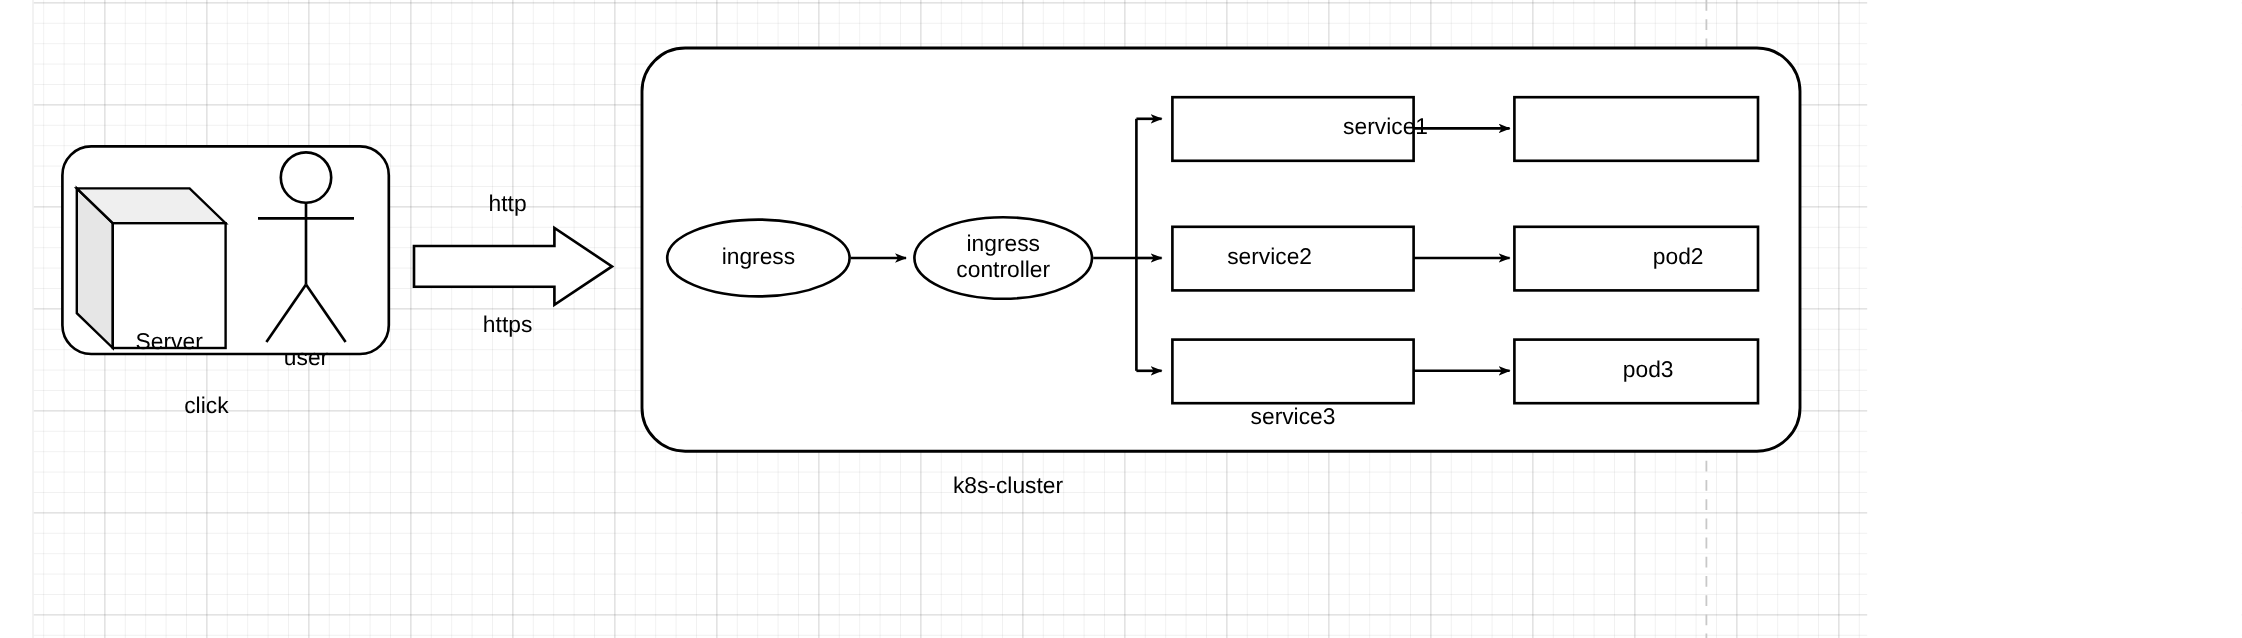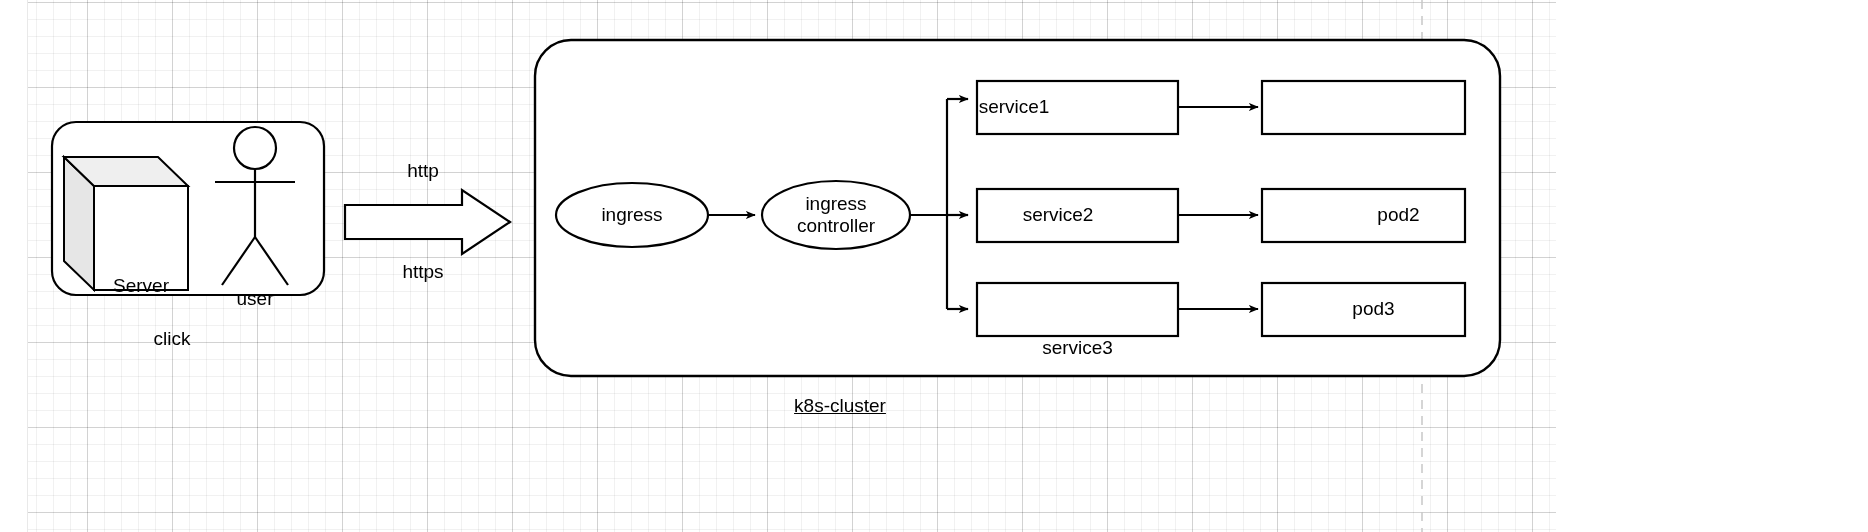--- a/index.html
+++ b/index.html
@@ -114,22 +114,22 @@
 
   <div class="lbl" style="left:375px;top:160px;width:96px;">http</div>
 
   <div class="lbl" style="left:375px;top:261px;width:96px;">https</div>
 
   <div class="lbl" style="left:557px;top:204px;width:150px;">ingress</div>
 
   <div class="lbl" style="left:762px;top:193px;width:148px;">ingress</div>
   <div class="lbl" style="left:762px;top:215px;width:148px;">controller</div>
 
-  <div class="lbl" style="left:924px;top:96px;width:180px;">service1</div>
+  <div class="lbl" style="left:1010px;top:96px;width:180px;text-align:right;">service1</div>
   <div class="lbl" style="left:977px;top:204px;width:162px;">service2</div>
   <div class="lbl" style="left:977px;top:298px;width:201px;margin-top:39px;">service3</div>
 
   <div class="lbl" style="left:1268px;top:204px;width:189px;padding-left:36px;">pod2</div>
   <div class="lbl" style="left:1262px;top:298px;width:223px;">pod3</div>
 
-  <div class="lbl" style="left:740px;top:395px;width:200px;text-decoration:underline;">k8s-cluster</div>
+  <div class="lbl" style="left:740px;top:395px;width:200px;">k8s-cluster</div>
 
 </div>
 
 </body></html>

